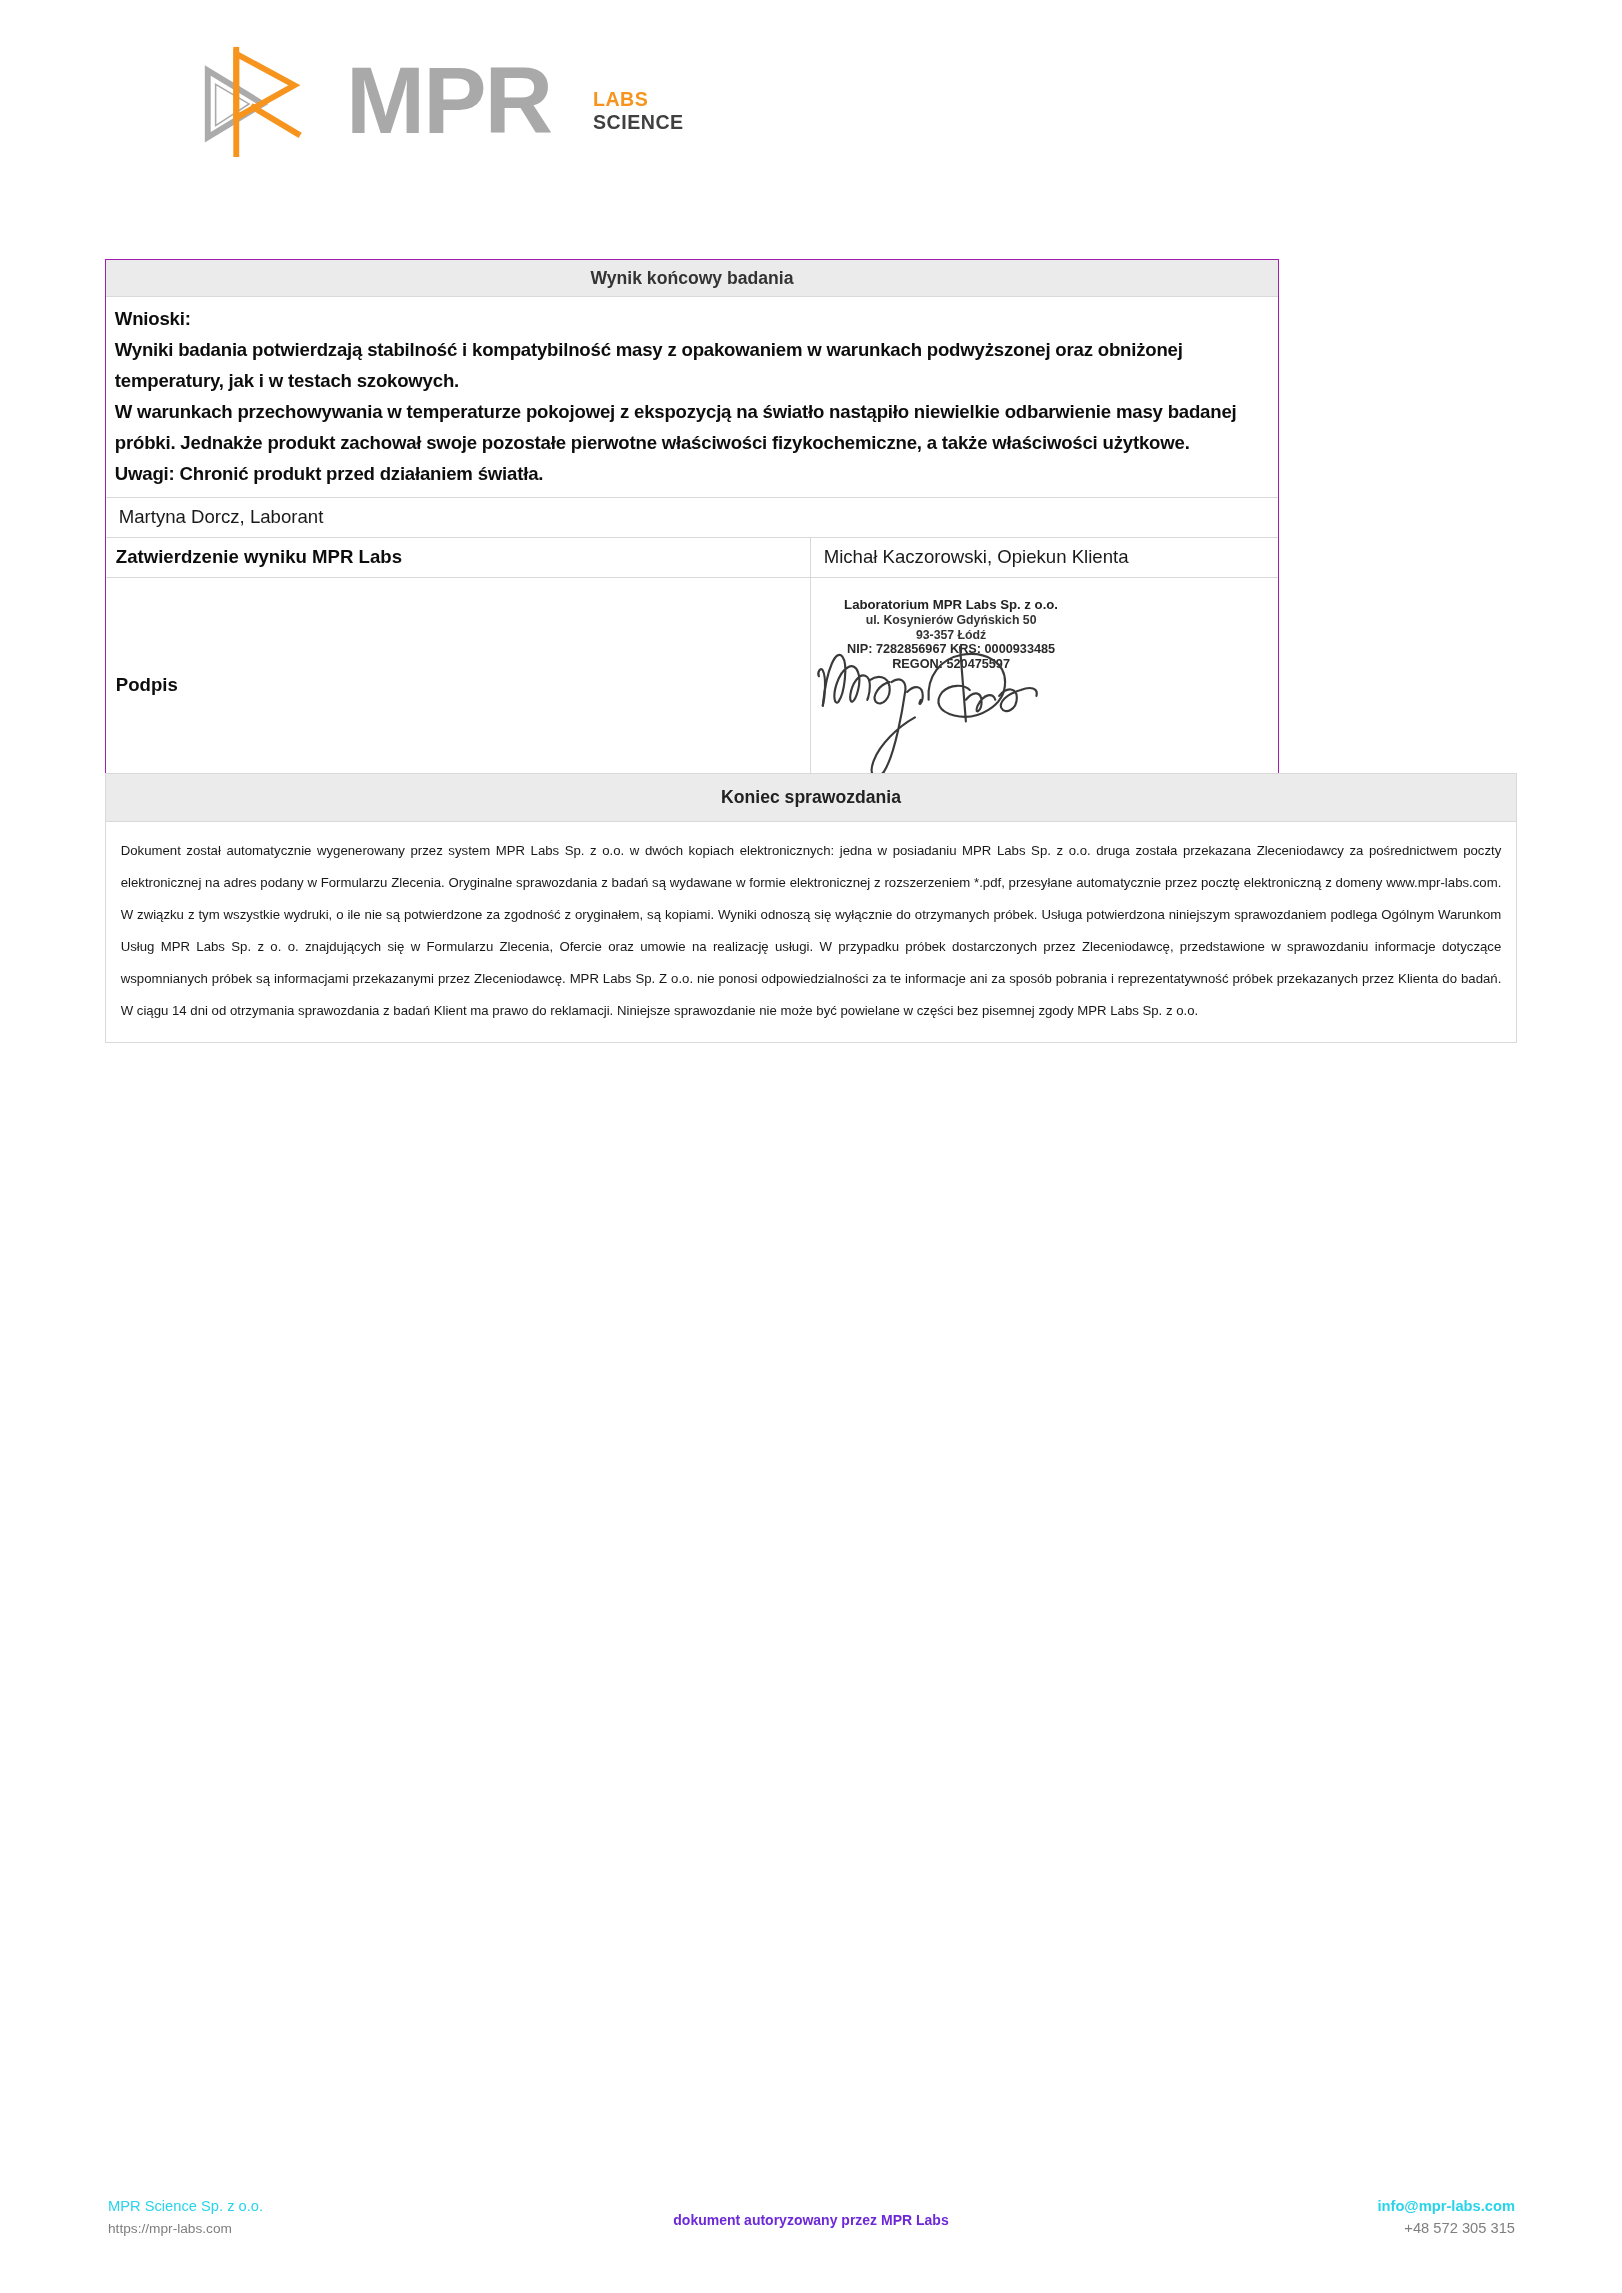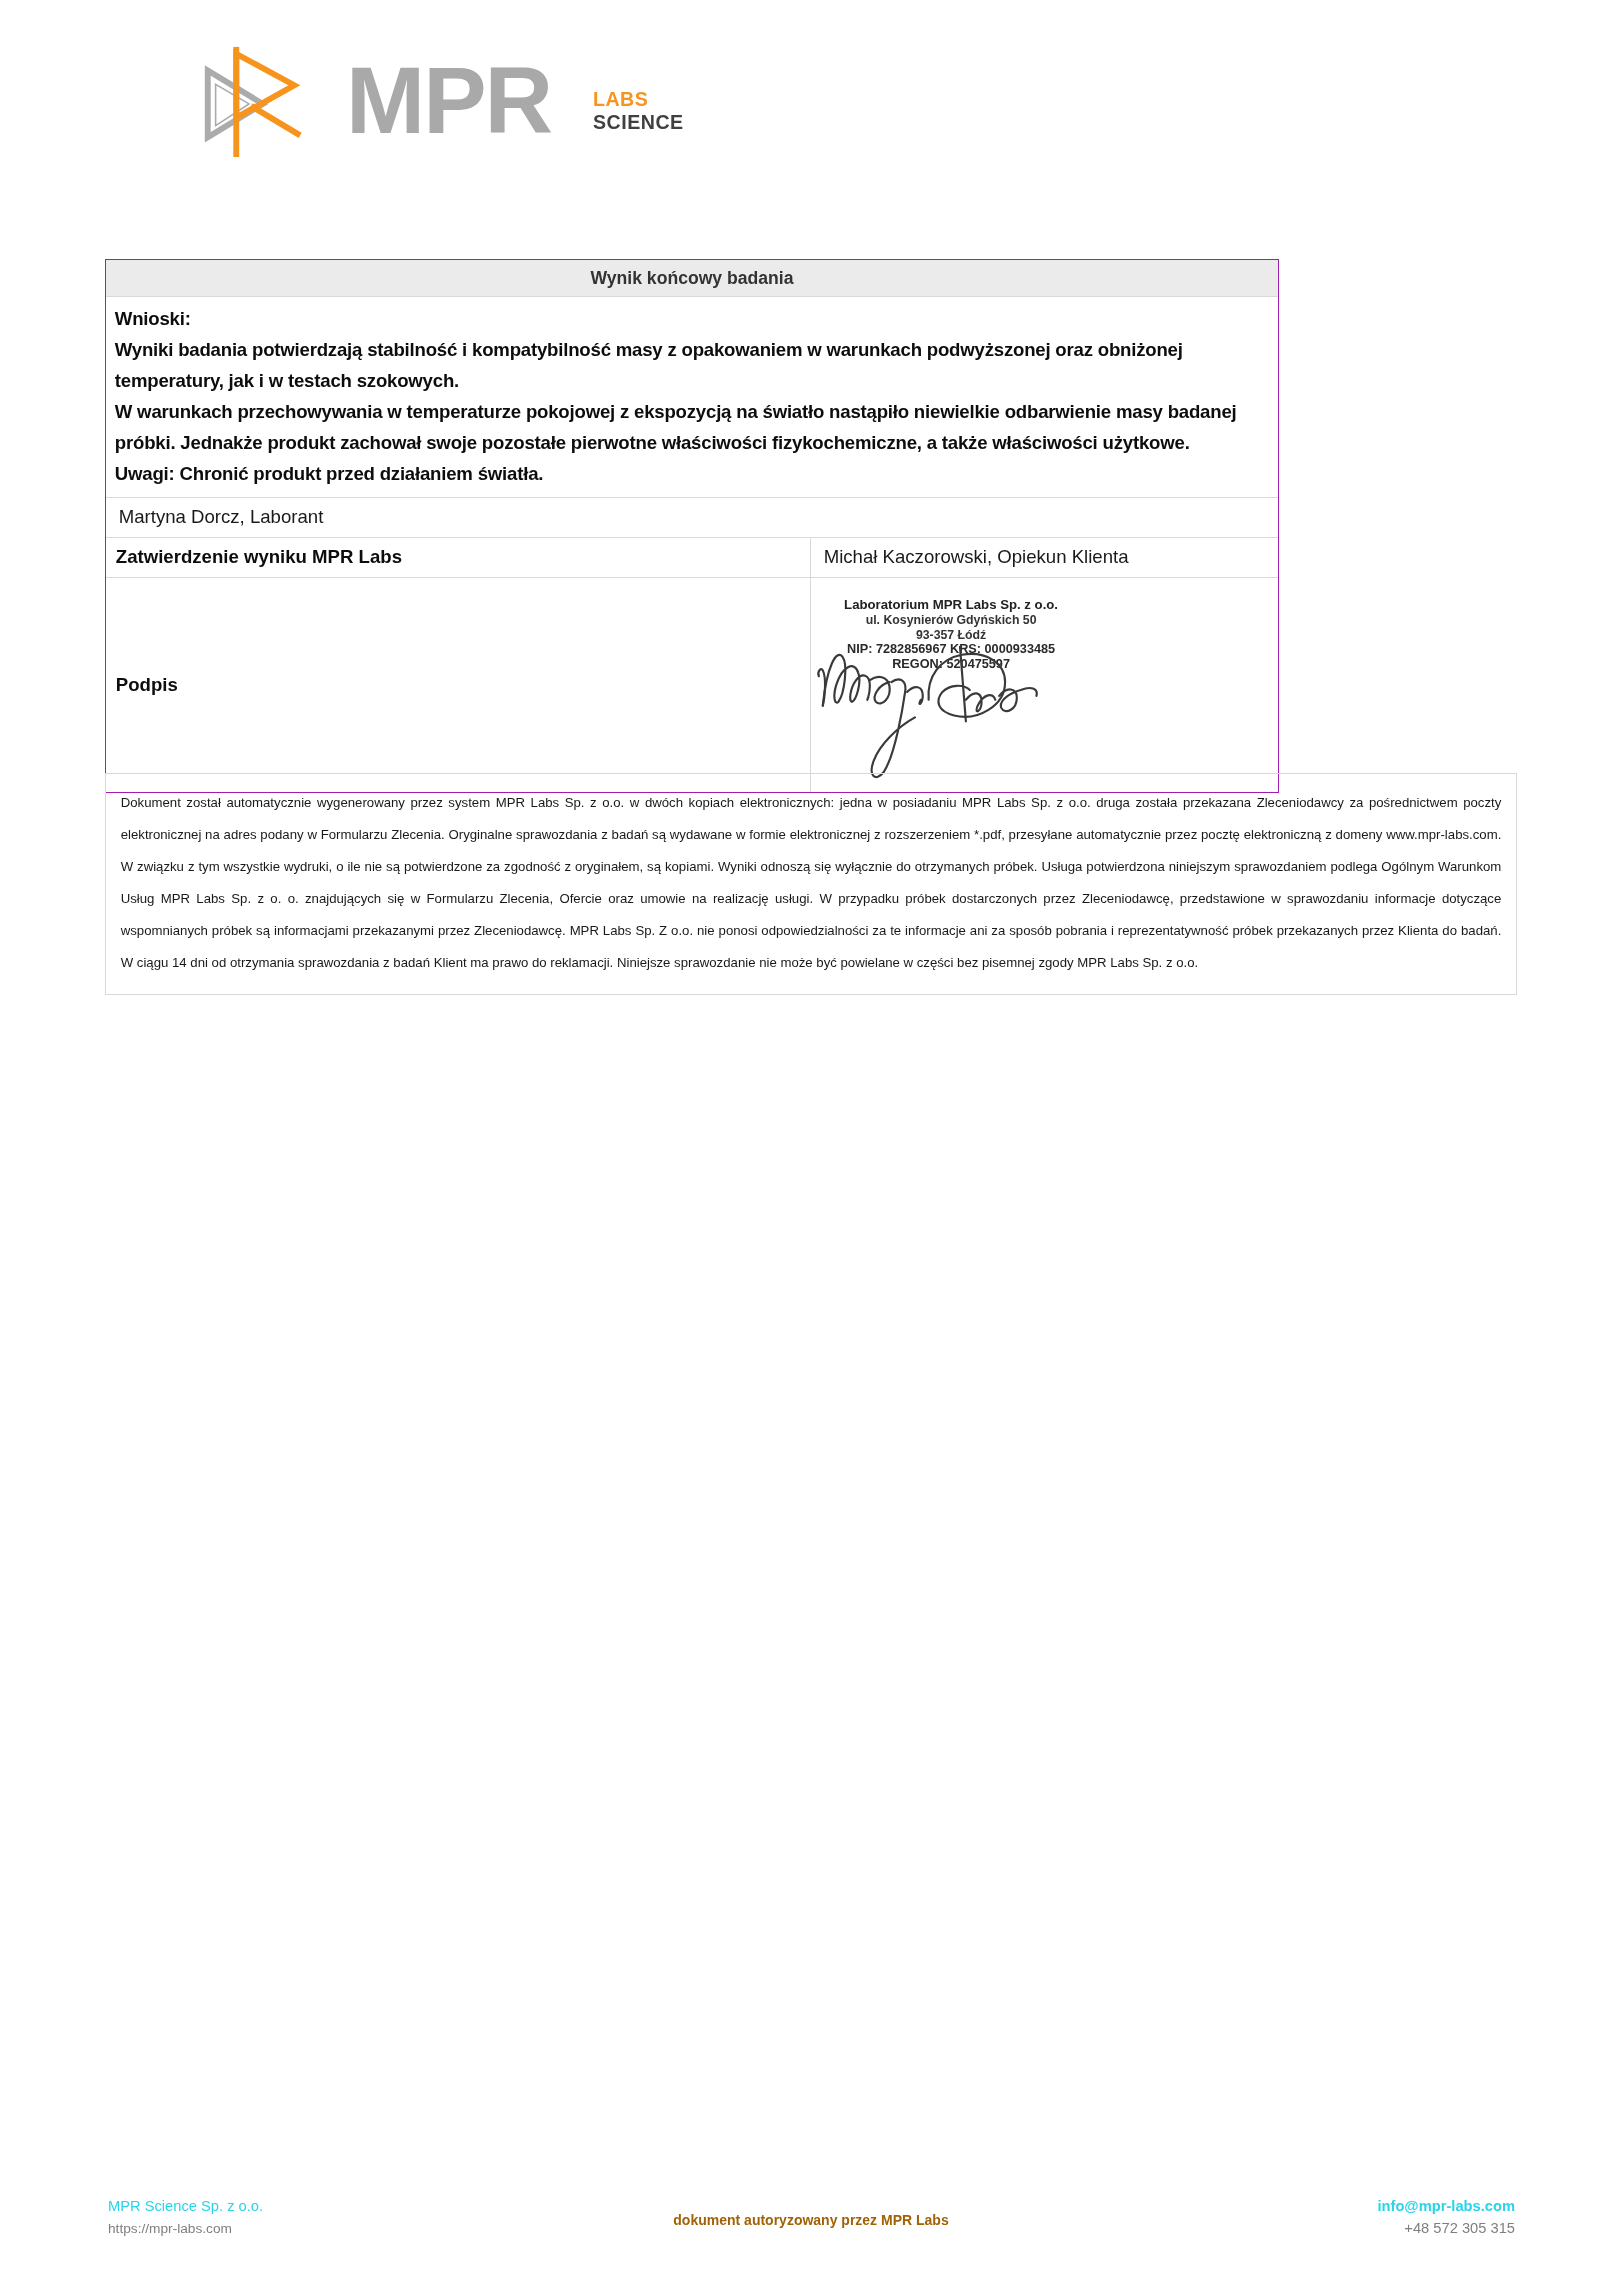--- a/index.html
+++ b/index.html
@@ -38,21 +38,21 @@
   
   .endbox{position:absolute;left:105px;top:773px;width:1412px;border:1px solid #d9d9d9;box-sizing:border-box;}
   .endband{background:#ebebeb;border-bottom:1px solid #d9d9d9;height:47px;line-height:47px;
            text-align:center;font-weight:bold;font-size:17.6px;color:#222;}
   .finetext{padding:12.7px 14.7px 15.7px 14.7px;font-size:13.2px;line-height:32px;text-align:justify;color:#191919;}
   
   .footer-left{position:absolute;left:108px;top:2198px;}
   .footer-company{font-size:14.7px;font-weight:normal;color:#29d3ea;}
   .footer-site{font-size:13.7px;color:#7f7f7f;margin-top:6.9px;}
   .footer-center{position:absolute;left:0;top:2212px;width:1622px;text-align:center;
-                 font-size:14px;font-weight:bold;color:#a16207;}
+                 font-size:14px;font-weight:bold;color:#6d28d9;}
   .footer-right{position:absolute;right:107px;top:2198px;text-align:right;}
   .footer-email{font-size:14.7px;font-weight:bold;color:#29d3ea;}
   .footer-phone{font-size:14.7px;color:#7f7f7f;margin-top:5.9px;}
 </style>
 </head>
 <body>
 
 <div class="logo">
   <svg class="logo-icon" viewBox="0 0 118 120">
 
@@ -110,20 +110,21 @@
           <path d="M150,10 L156,86"></path>
           <path d="M156,64 C164,54 172,56 172,66 C172,76 164,80 168,70 C174,58 184,56 186,64"></path>
           <path d="M190,60 C198,50 208,52 208,62 C208,74 196,80 192,72 C190,66 198,58 212,54 C222,50 230,52 228,60"></path>
         </g>
       </svg>
     </div>
   </div>
 </div>
 
 <div class="endbox">
+  <div class="endband">Koniec sprawozdania</div>
   <div class="finetext">Dokument został automatycznie wygenerowany przez system MPR Labs Sp. z o.o.  w dwóch kopiach elektronicznych: jedna w posiadaniu MPR Labs Sp. z o.o. druga została przekazana Zleceniodawcy za pośrednictwem poczty elektronicznej na adres podany w Formularzu Zlecenia. Oryginalne sprawozdania z badań są wydawane w formie elektronicznej z rozszerzeniem *.pdf, przesyłane automatycznie przez pocztę elektroniczną z domeny www.mpr-labs.com. W związku z tym wszystkie wydruki, o ile nie są potwierdzone za zgodność z oryginałem, są kopiami. Wyniki odnoszą się wyłącznie do otrzymanych próbek. Usługa potwierdzona niniejszym sprawozdaniem podlega Ogólnym Warunkom Usług MPR Labs Sp. z o. o. znajdujących się w Formularzu Zlecenia, Ofercie oraz umowie na realizację usługi. W przypadku próbek dostarczonych przez Zleceniodawcę, przedstawione w sprawozdaniu informacje dotyczące wspomnianych próbek są informacjami przekazanymi przez Zleceniodawcę. MPR Labs Sp. Z o.o. nie ponosi odpowiedzialności za te informacje ani za sposób pobrania i reprezentatywność próbek przekazanych przez Klienta do badań. W ciągu 14 dni od otrzymania sprawozdania z badań Klient ma prawo do reklamacji. Niniejsze sprawozdanie nie może być powielane w części bez pisemnej zgody MPR Labs Sp. z o.o.</div>
 </div>
 
 <div class="footer-left">
   <div class="footer-company">MPR Science Sp. z o.o.</div>
   <div class="footer-site">https://mpr-labs.com</div>
 </div>
 
 <div class="footer-center">dokument autoryzowany przez MPR Labs</div>
 

